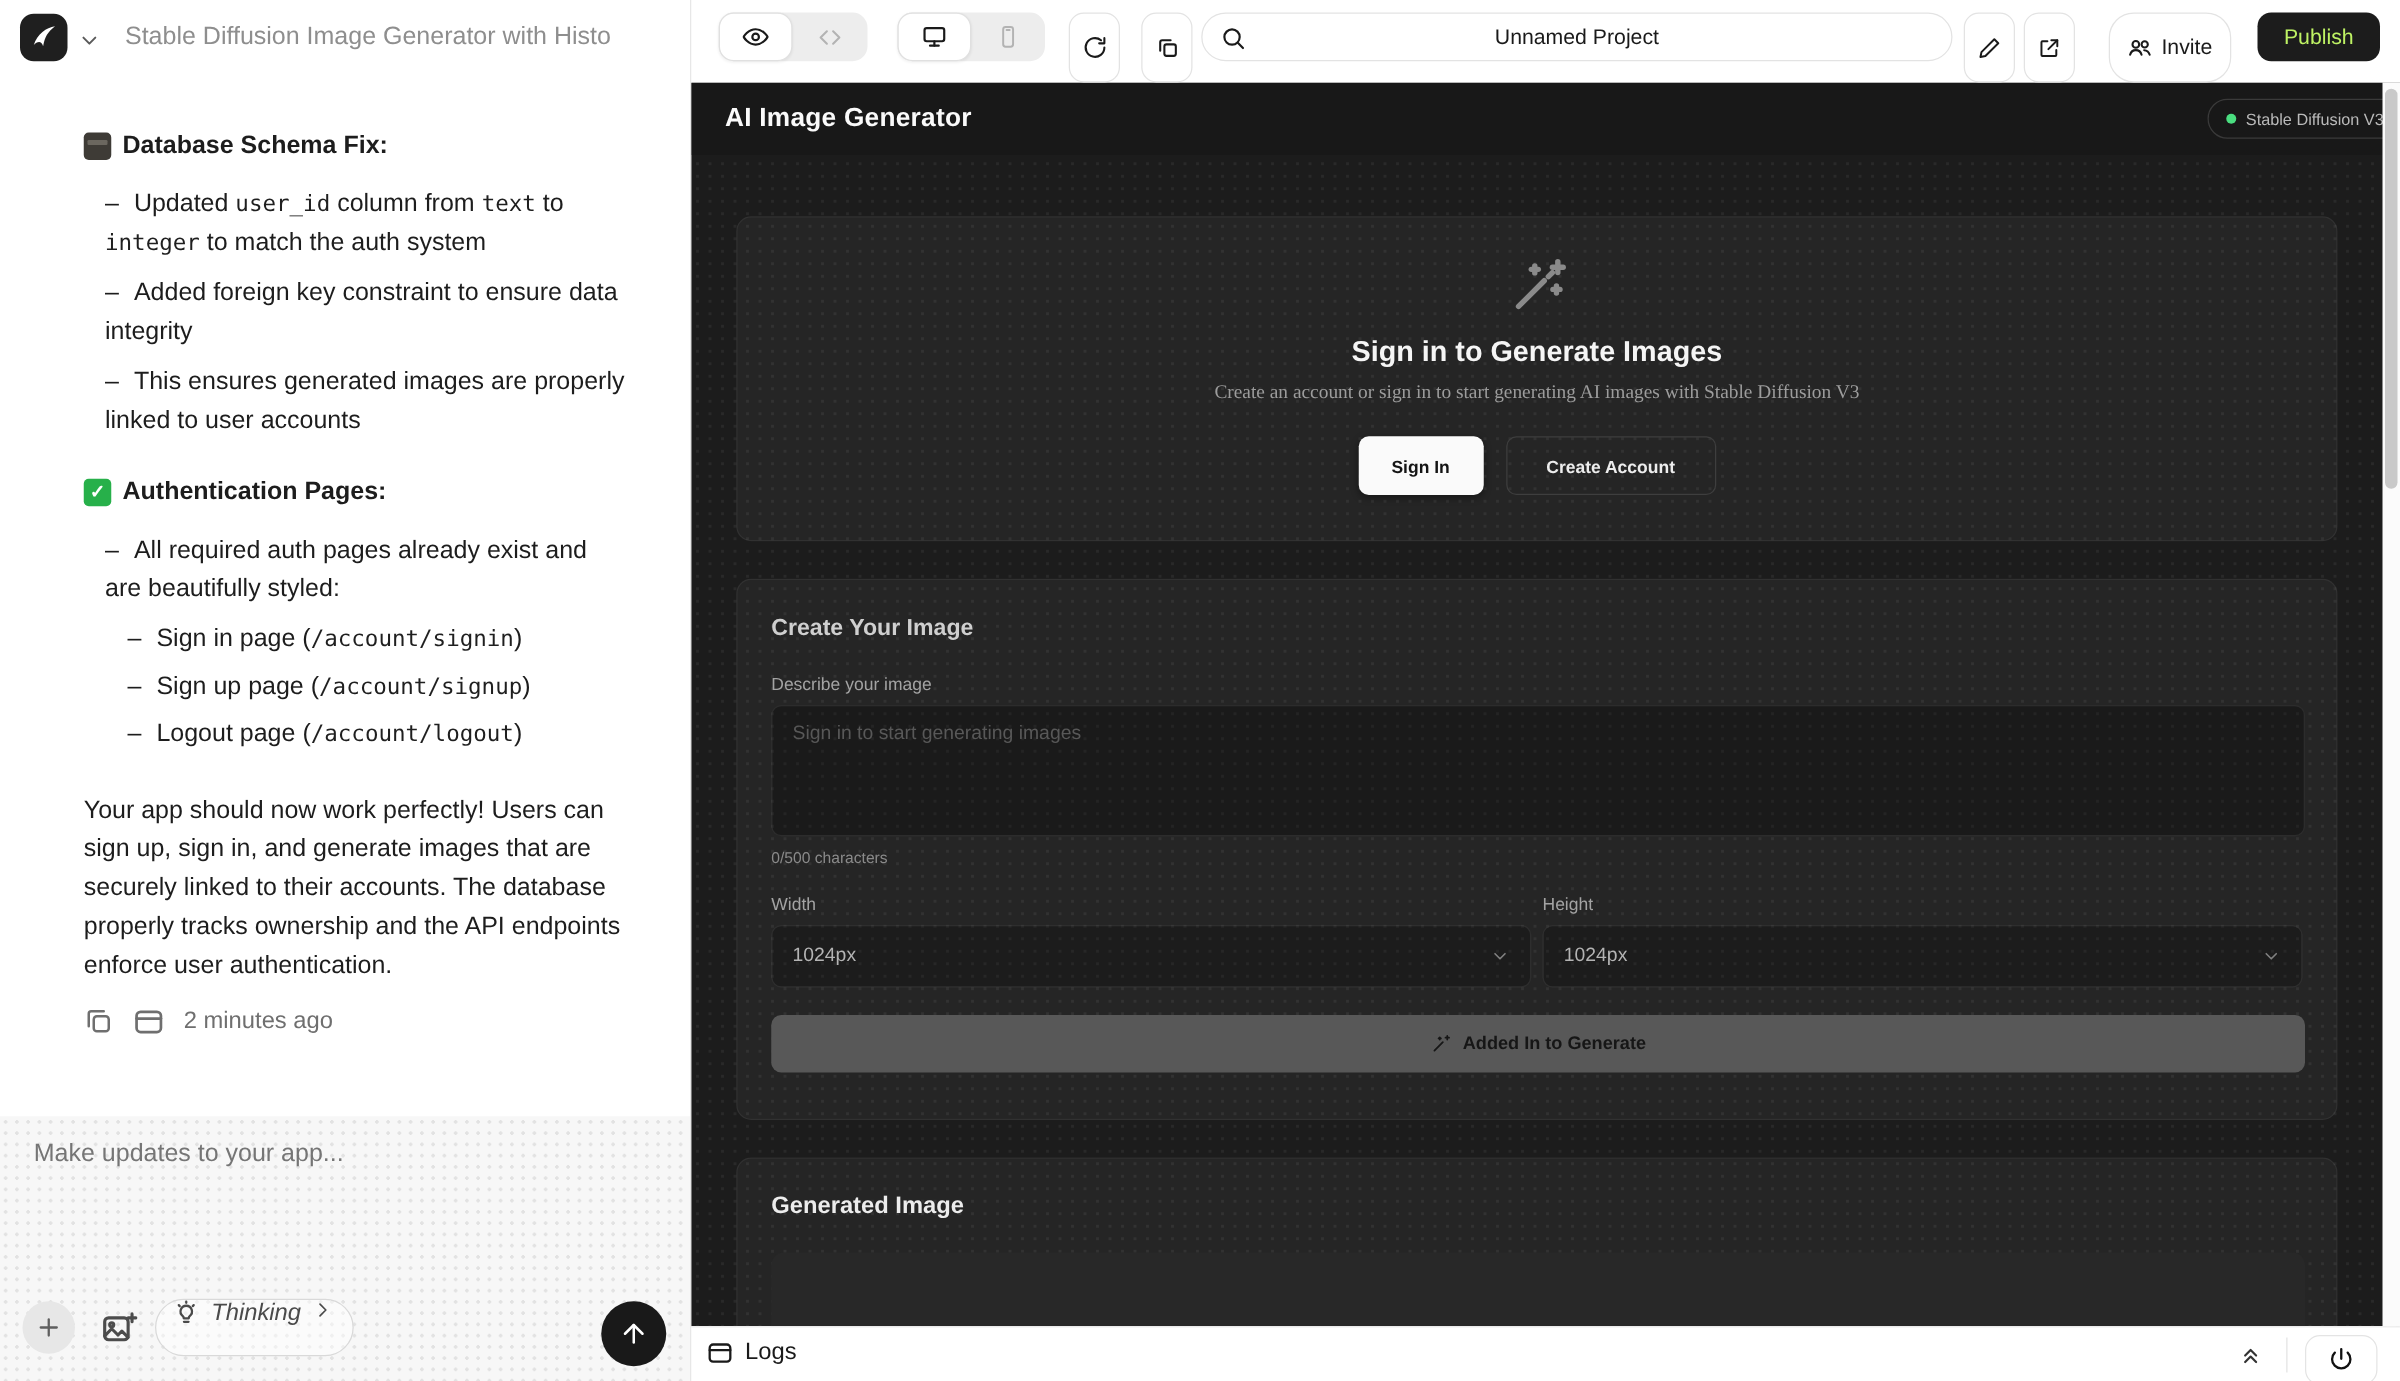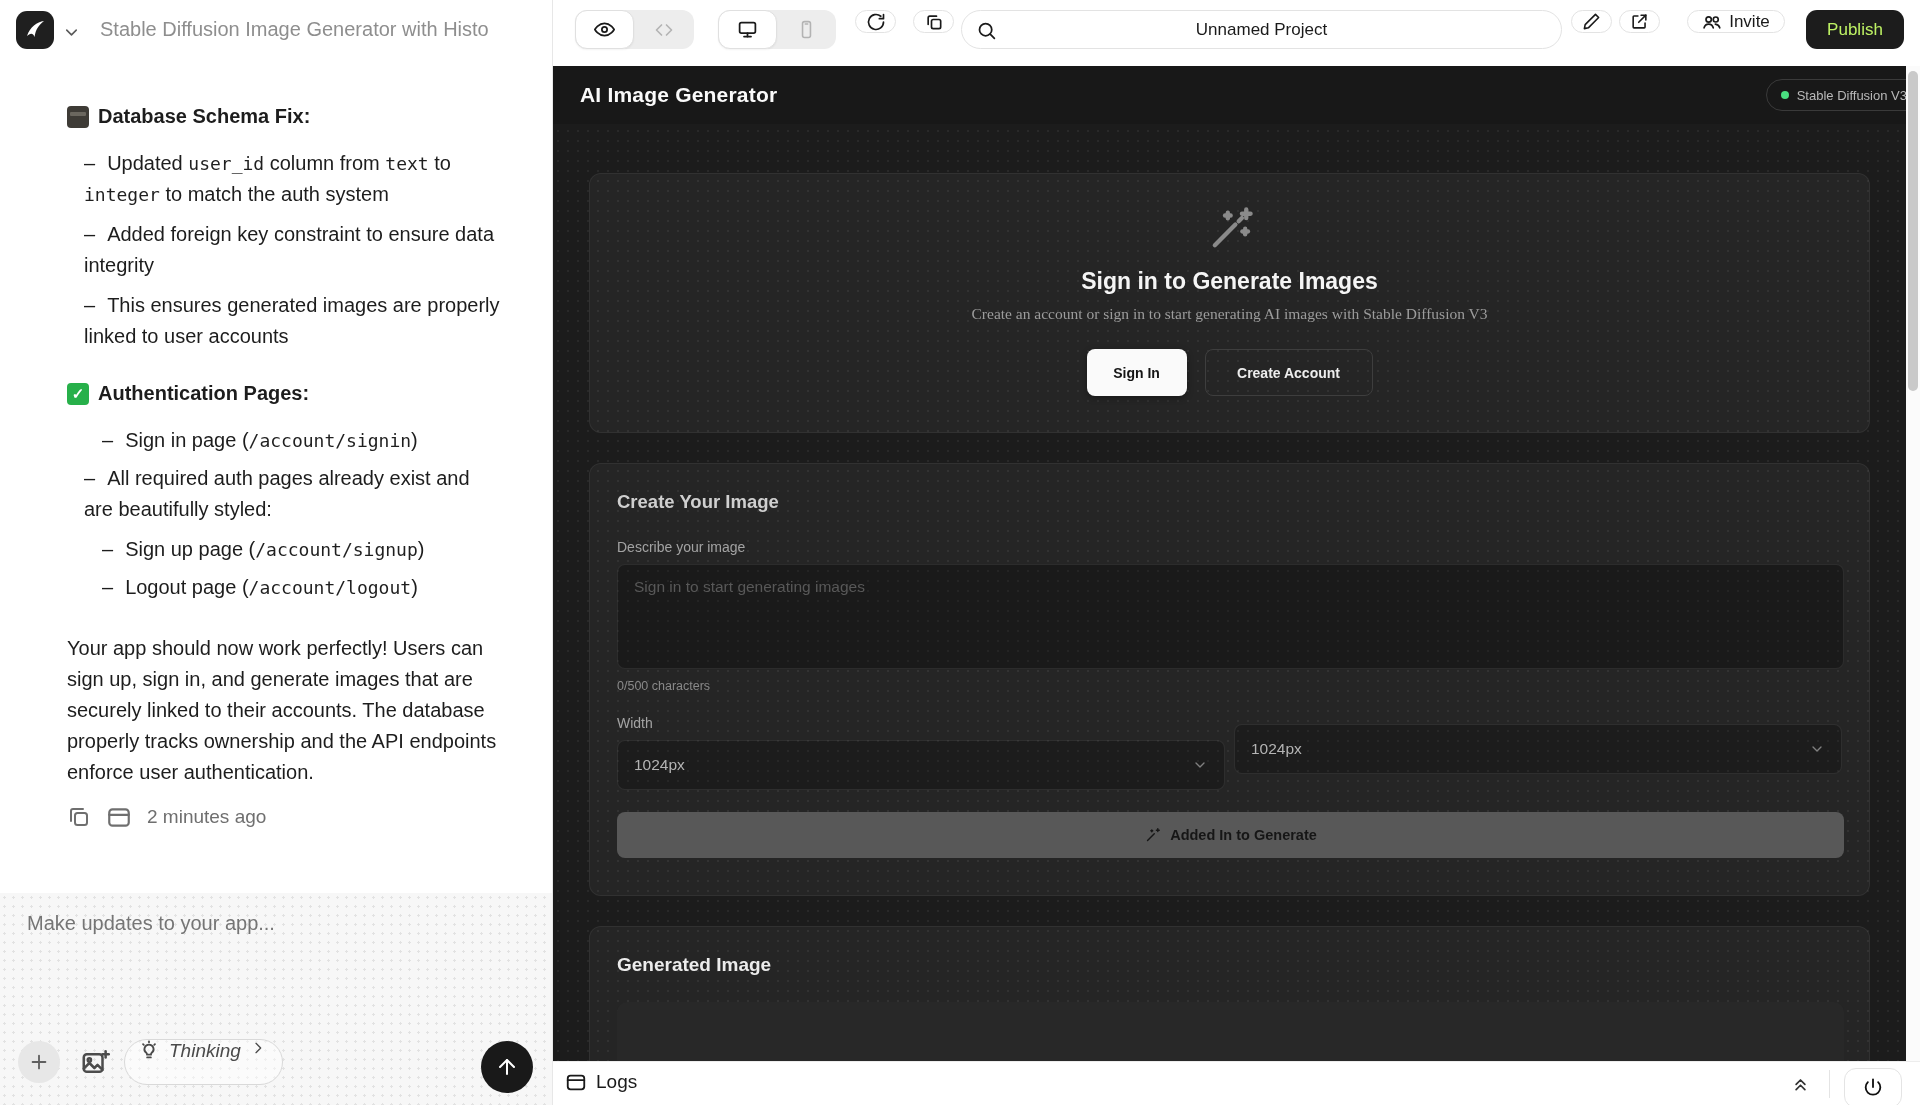--- a/index.html
+++ b/index.html
@@ -9,21 +9,21 @@
   svg{display:block;}
   .ic{stroke:currentColor;fill:none;stroke-width:2;stroke-linecap:round;stroke-linejoin:round;}
 
   
   #topbar{position:absolute;left:0;top:0;width:1920px;height:66px;background:#fff;z-index:5;}
   #logo{position:absolute;left:16px;top:11px;width:38px;height:38px;border-radius:11px;background:#1f1f1f;
         display:flex;align-items:center;justify-content:center;}
   #logo-chevron{position:absolute;left:62px;top:23px;color:#5a5a5a;}
   #app-title{position:absolute;left:100px;top:18px;width:438px;font-size:20px;color:#8e8e8e;
              white-space:nowrap;overflow:hidden;}
-  .tb-btn{position:absolute;top:10px;height:23px;background:#fff;border:1px solid #e3e3e3;border-radius:12px;
+  .tb-btn{position:absolute;top:10px;height:56px;background:#fff;border:1px solid #e3e3e3;border-radius:12px;
           display:flex;align-items:center;justify-content:center;color:#1a1a1a;}
   .seg{position:absolute;top:10px;height:39px;background:#ededed;border-radius:12px;display:flex;padding:0;}
   .seg-opt{width:59px;height:39px;display:flex;align-items:center;justify-content:center;color:#b3b3b3;border-radius:12px;}
   .seg-opt.active{background:#fff;border:1px solid #e0e0e0;color:#1a1a1a;box-shadow:0 1px 2px rgba(0,0,0,.05);}
   #searchbar{position:absolute;left:961px;top:10px;width:601px;height:39px;border:1px solid #e3e3e3;border-radius:20px;
              background:#fff;display:flex;align-items:center;}
   #searchbar .mag{position:absolute;left:14px;top:9px;color:#1a1a1a;}
   #project-name{flex:1;text-align:center;font-size:17px;color:#1a1a1a;}
   #invite-btn{left:1687px;width:98px;border-radius:20px;gap:7px;font-size:17px;}
   #publish-btn{position:absolute;left:1806px;top:10px;width:98px;height:39px;border-radius:11px;background:#1c1c1c;
@@ -226,22 +226,22 @@
           <span class="emj db"></span>
           <span>Database Schema Fix:</span>
         </div>
         <div class="li"><span class="dash">–</span><span>Updated </span><code>user_id</code><span> column from </span><code>text</code><span> to </span><code>integer</code><span> to match the auth system</span></div>
         <div class="li"><span class="dash">–</span><span>Added foreign key constraint to ensure data integrity</span></div>
         <div class="li"><span class="dash">–</span><span>This ensures generated images are properly linked to user accounts</span></div>
         <div class="md-h">
           <span class="emj check">✓</span>
           <span>Authentication Pages:</span>
         </div>
+        <div class="li"><span class="dash">–</span><span>All required auth pages already exist and are beautifully styled:</span></div>
         <div class="li lvl2"><span class="dash">–</span><span>Sign in page (</span><code>/account/signin</code><span>)</span></div>
-        <div class="li"><span class="dash">–</span><span>All required auth pages already exist and are beautifully styled:</span></div>
         <div class="li lvl2"><span class="dash">–</span><span>Sign up page (</span><code>/account/signup</code><span>)</span></div>
         <div class="li lvl2"><span class="dash">–</span><span>Logout page (</span><code>/account/logout</code><span>)</span></div>
         <div class="md-p"><span>Your app should now work perfectly! Users can sign up, sign in, and generate images that are securely linked to their accounts. The database properly tracks ownership and the API endpoints enforce user authentication.</span></div>
       </div>
     <div id="msg-footer">
       <span class="fic">
         <svg class="ic" width="24" height="24" viewBox="0 0 24 24">
             <rect x="8" y="8" width="12" height="12" rx="2.5"></rect>
             <path d="M4 16V6a2 2 0 0 1 2-2h10"></path>
           </svg>
@@ -348,20 +348,21 @@
             <div class="select">
               <span>1024px</span>
               <span class="chev">
                 <svg class="ic" width="16" height="16" viewBox="0 0 24 24">
                     <polyline points="6 9 12 15 18 9"></polyline>
                   </svg>
                 </span>
             </div>
           </div>
           <div class="dim-col">
+            <div class="fld-label">Height</div>
             <div class="select">
               <span>1024px</span>
               <span class="chev">
                 <svg class="ic" width="16" height="16" viewBox="0 0 24 24">
                     <polyline points="6 9 12 15 18 9"></polyline>
                   </svg>
                 </span>
             </div>
           </div>
         </div>

